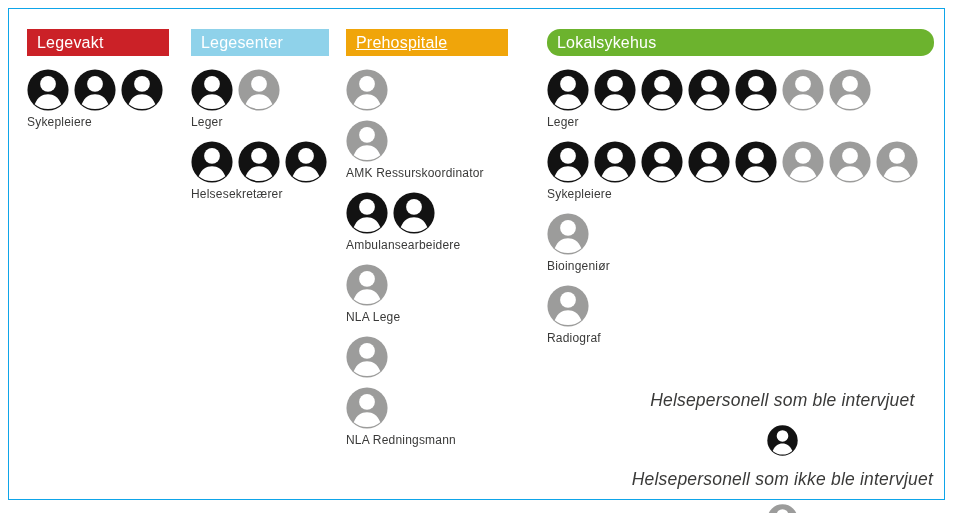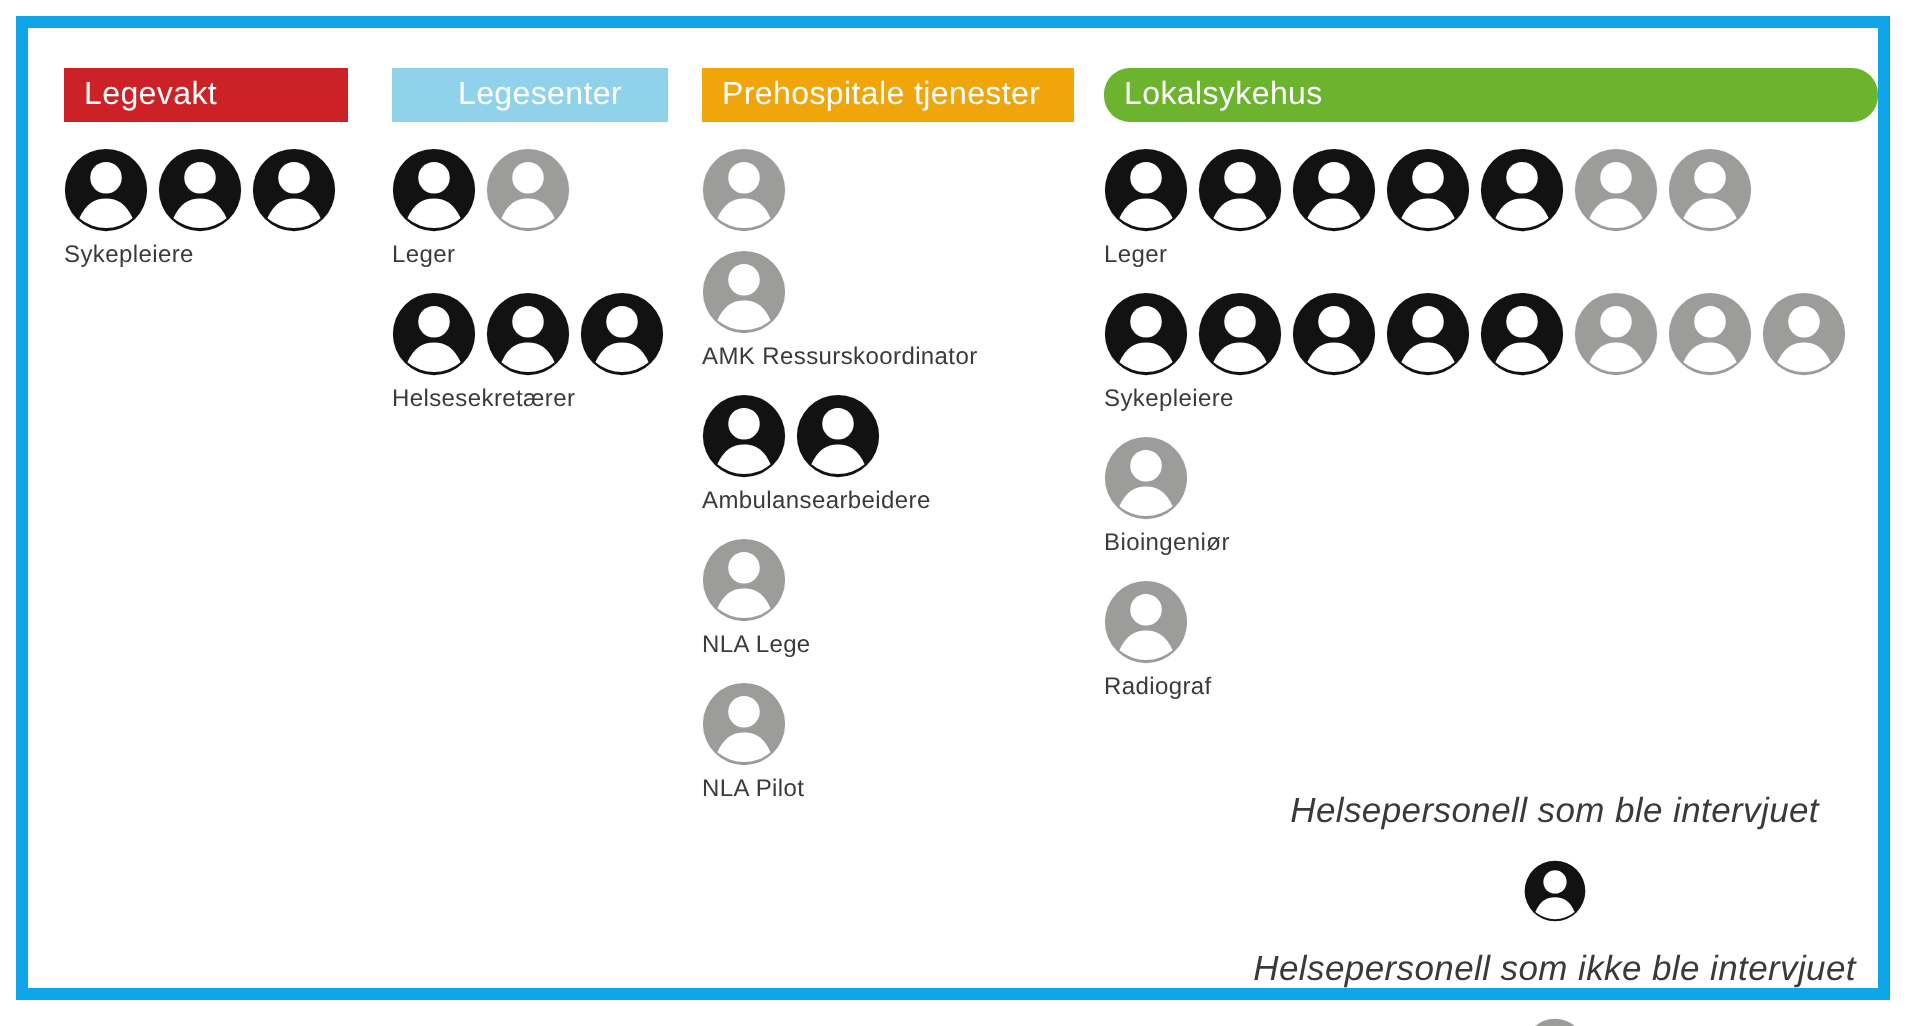--- a/index.html
+++ b/index.html
@@ -15,35 +15,35 @@
     height: 513px;
     background: #ffffff;
     overflow: hidden;
   }
   .frame {
     position: absolute;
     left: 8px;
     top: 8px;
     width: 937px;
     height: 492px;
-    border: 6px solid #0ea5e9;
+    border: 1px solid #0ea5e9;
     box-sizing: border-box;
     background: #ffffff;
   }
   .column {
     position: absolute;
     top: 20px;
   }
   .col-0 { left: 18px;  width: 162px; }
   .col-1 { left: 182px; width: 162px; }
   .col-2 { left: 337px; width: 200px; }
   .col-3 { left: 538px; width: 392px; }
   .col-0 .col-header { width: 142px; }
-  .col-1 .col-header { width: 138px; text-align: center; }
-  .col-2 .col-header { width: 186px; }
+  .col-1 .col-header { width: 138px; }
+  .col-2 .col-header { width: 162px; text-decoration: underline; }
   .col-3 .col-header { width: 387px; border-radius: 13px; }
   .col-header {
     height: 27px;
     line-height: 27px;
     padding: 0 0 0 10px;
     box-sizing: border-box;
     color: #ffffff;
     font-size: 16px;
     letter-spacing: 0.2px;
     margin-bottom: 13px;
@@ -196,21 +196,30 @@
             <div class="group-label">NLA Lege</div>
           </div>
           <div class="group">
             <div class="icons">
               <svg class="person-icon" width="42" height="42" viewBox="0 0 48 48">
                 <circle cx="24" cy="24" r="23.5" fill="#9c9c9b"></circle>
                 <circle cx="24" cy="17" r="9" fill="#ffffff"></circle>
                 <path d="M8.8 40.2 C 12.4 31.8 17.4 28.8 24 28.8 C 30.6 28.8 35.6 31.8 39.2 40.2 A 23.5 23.5 0 0 1 8.8 40.2 Z" fill="#ffffff"></path>
               </svg>
             </div>
-            <div class="group-label">NLA Pilot</div>
+          </div>
+          <div class="group">
+            <div class="icons">
+              <svg class="person-icon" width="42" height="42" viewBox="0 0 48 48">
+                <circle cx="24" cy="24" r="23.5" fill="#9c9c9b"></circle>
+                <circle cx="24" cy="17" r="9" fill="#ffffff"></circle>
+                <path d="M8.8 40.2 C 12.4 31.8 17.4 28.8 24 28.8 C 30.6 28.8 35.6 31.8 39.2 40.2 A 23.5 23.5 0 0 1 8.8 40.2 Z" fill="#ffffff"></path>
+              </svg>
+            </div>
+            <div class="group-label">NLA Redningsmann</div>
           </div>
         </div>
         <div class="column col-3">
           <div class="col-header" style="background-color: rgb(108, 179, 46);">Lokalsykehus</div>
           <div class="group">
             <div class="icons">
               <svg class="person-icon" width="42" height="42" viewBox="0 0 48 48">
                 <circle cx="24" cy="24" r="23.5" fill="#121212"></circle>
                 <circle cx="24" cy="17" r="9" fill="#ffffff"></circle>
                 <path d="M8.8 40.2 C 12.4 31.8 17.4 28.8 24 28.8 C 30.6 28.8 35.6 31.8 39.2 40.2 A 23.5 23.5 0 0 1 8.8 40.2 Z" fill="#ffffff"></path>

